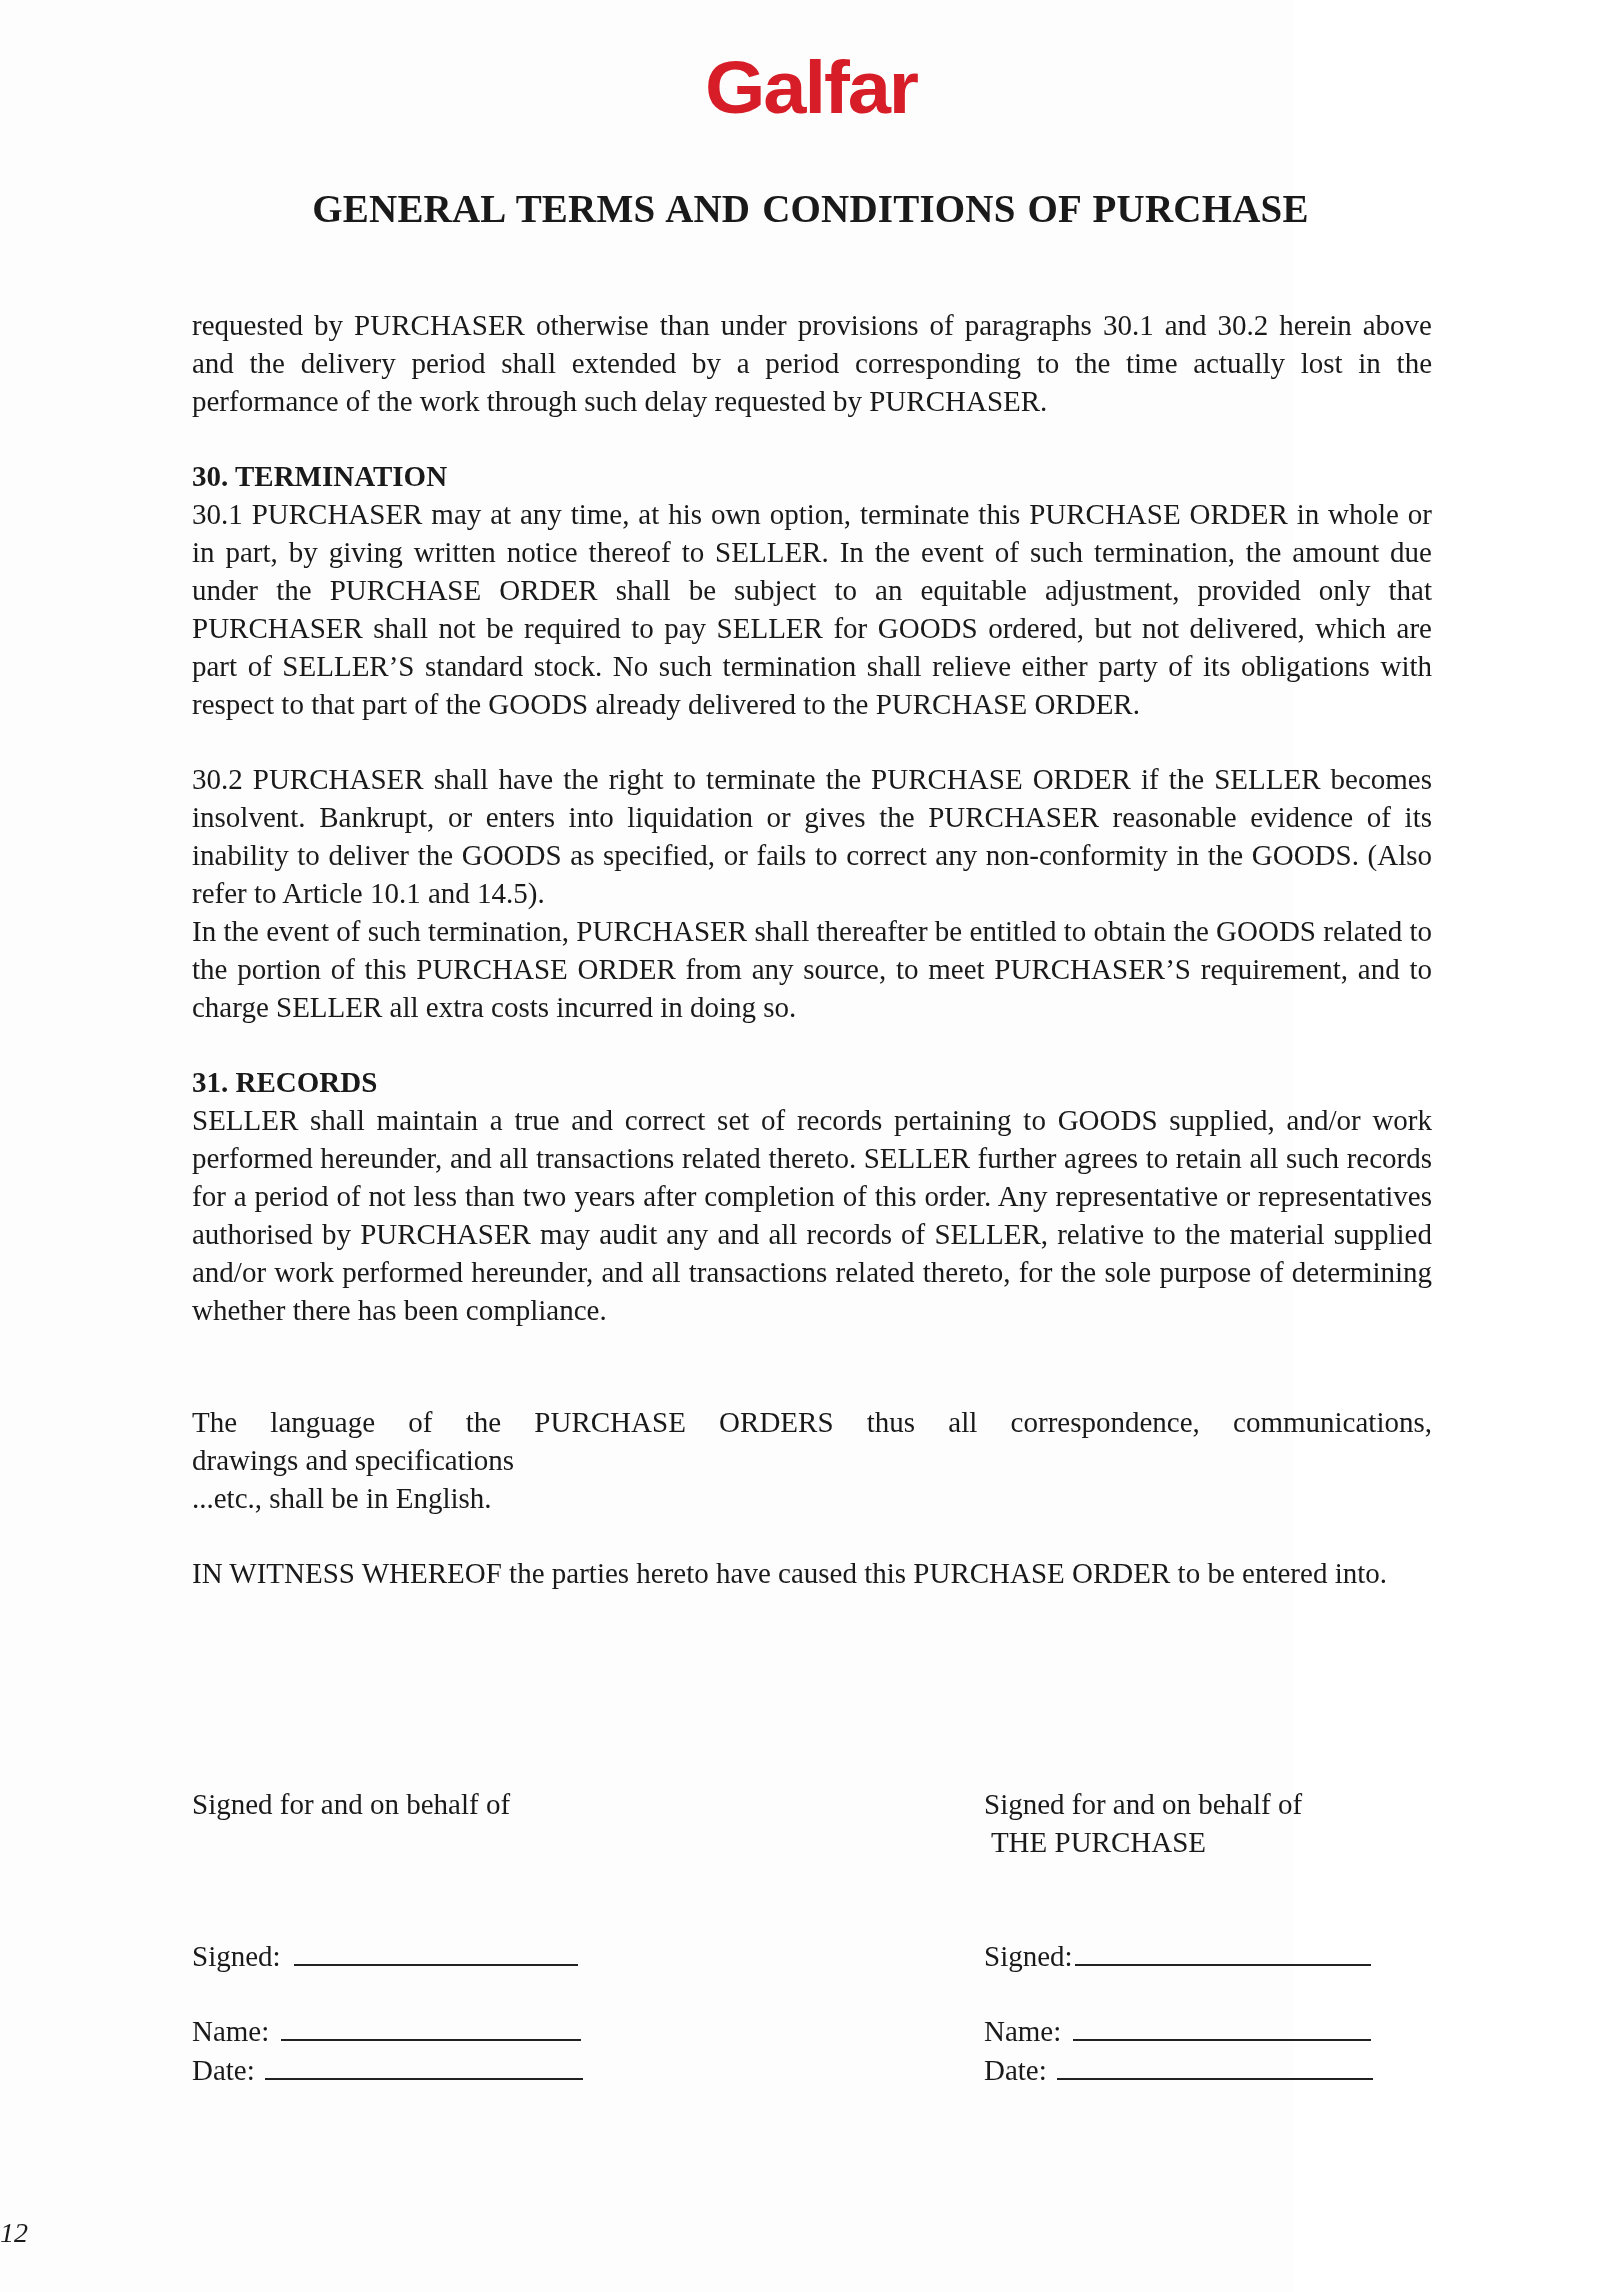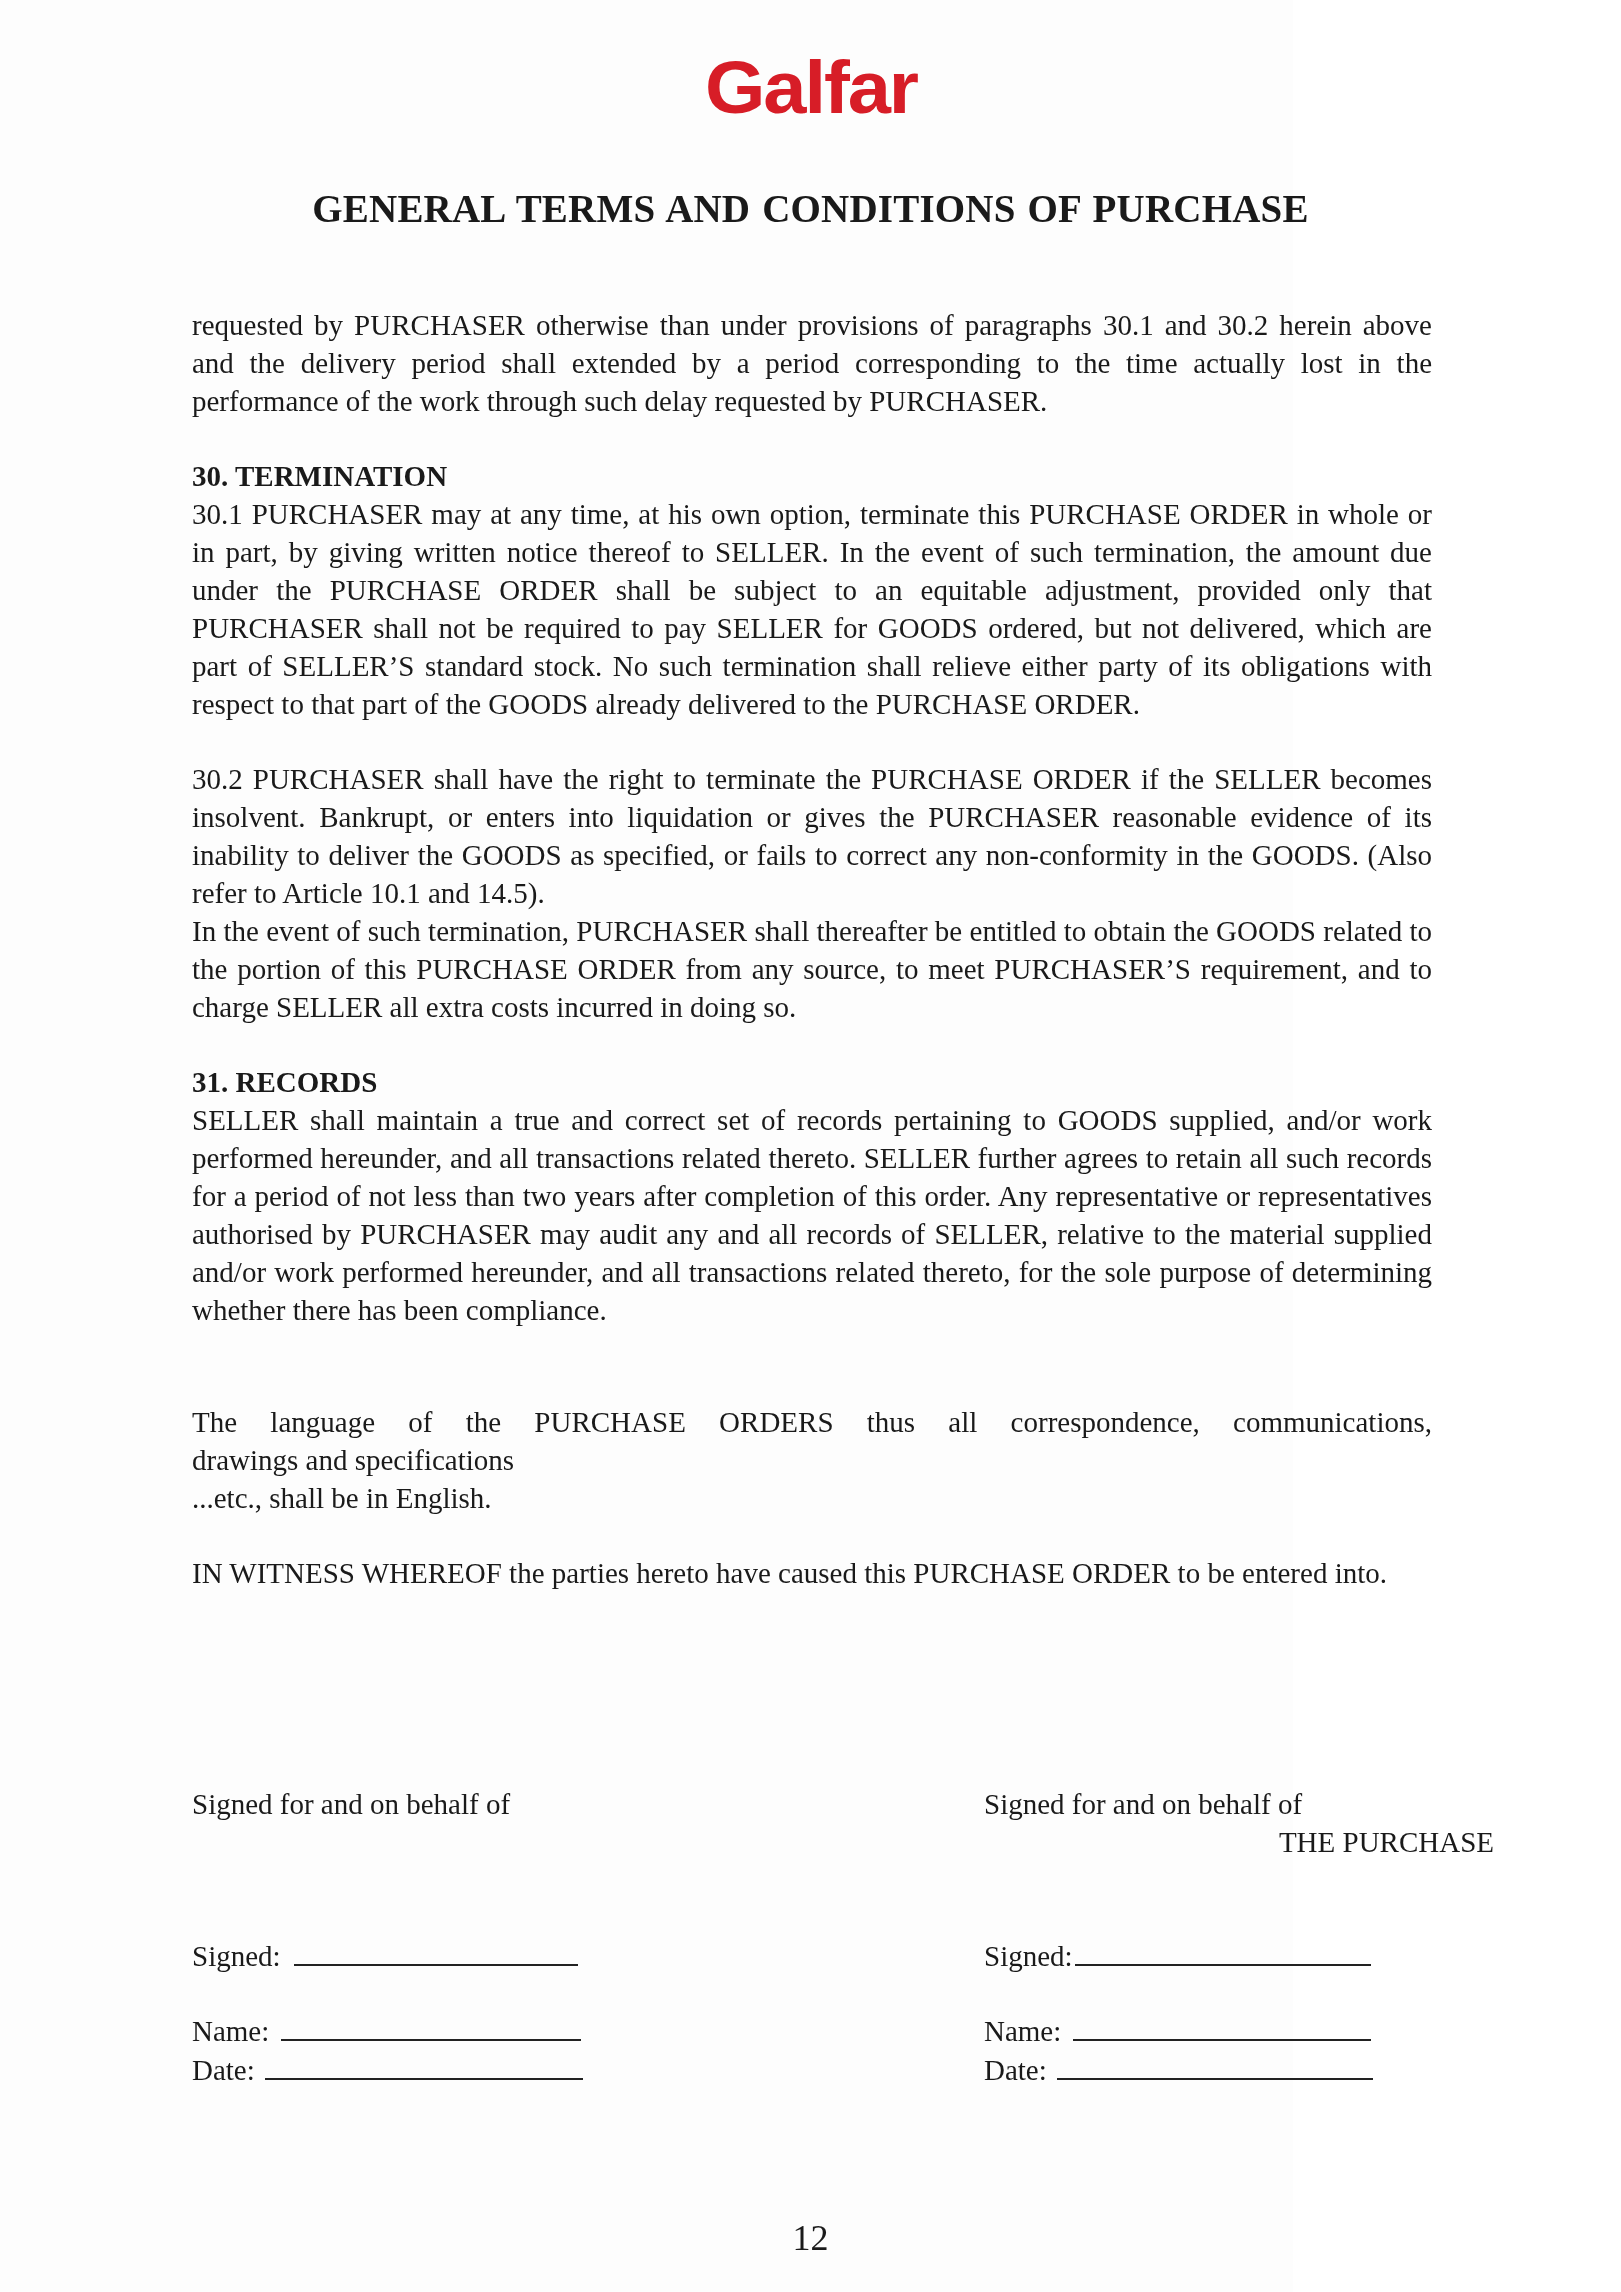--- a/index.html
+++ b/index.html
@@ -80,40 +80,40 @@
       font-size: 29px;
       line-height: 38px;
     }
     .sign-col {
       position: absolute;
       top: 0;
       width: 510px;
     }
     .sign-col.left { left: 0; }
     .sign-col.right { left: 792px; }
-    .sign-col .party-line.indent { padding-left: 6.9px; text-align: right; }
+    .sign-col .party-line.indent { padding-left: 6.9px; }
     .field {
       position: absolute;
       left: 0;
       white-space: nowrap;
     }
     .field .line {
       display: inline-block;
       border-bottom: 2px solid #222;
       height: 25.5px;
       vertical-align: baseline;
       margin-left: 5.9px;
     }
     .page-number {
       position: absolute;
       left: 0;
       width: 1621px;
       top: 2217px;
-      text-align: center;
-      font-size: 36px;
+      font-size: 28px;
+      font-style: italic;
     }
   </style>
 </head>
 <body>
 
 <div class="page">
 
   <div class="logo">
     <span class="g">Galfar</span>
   </div>

